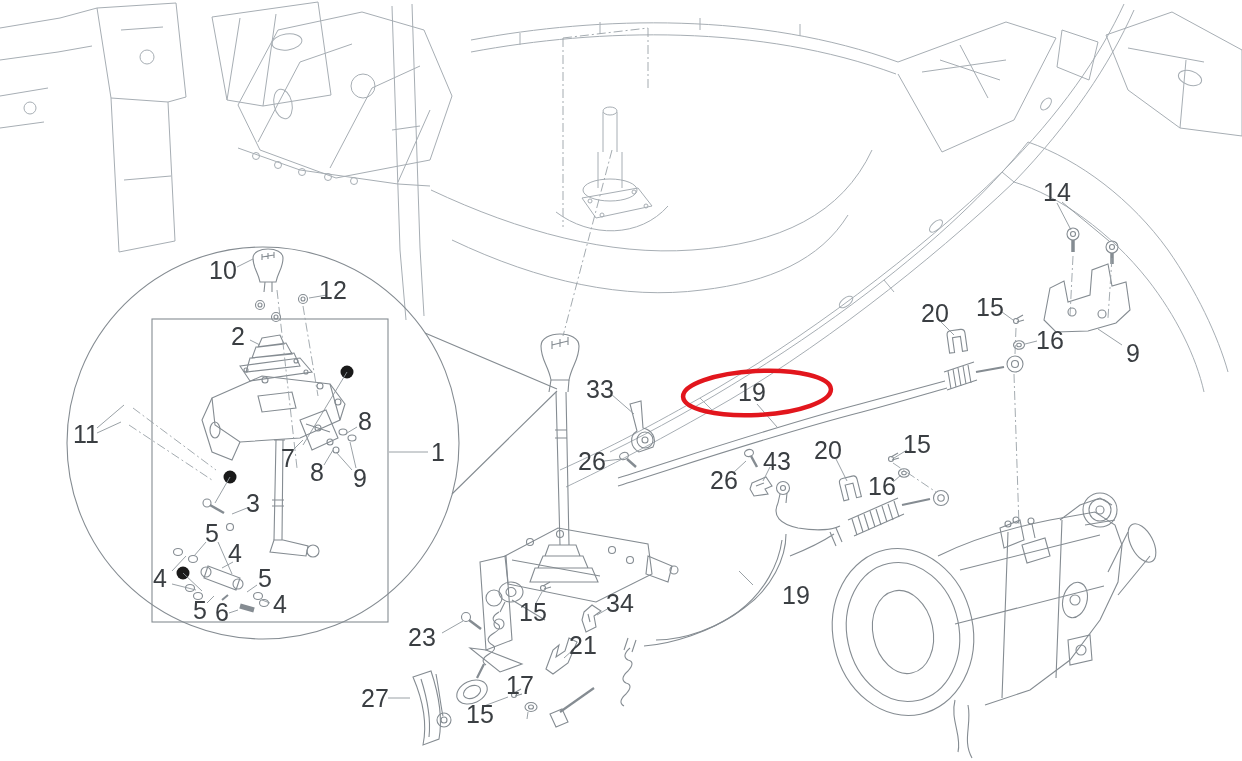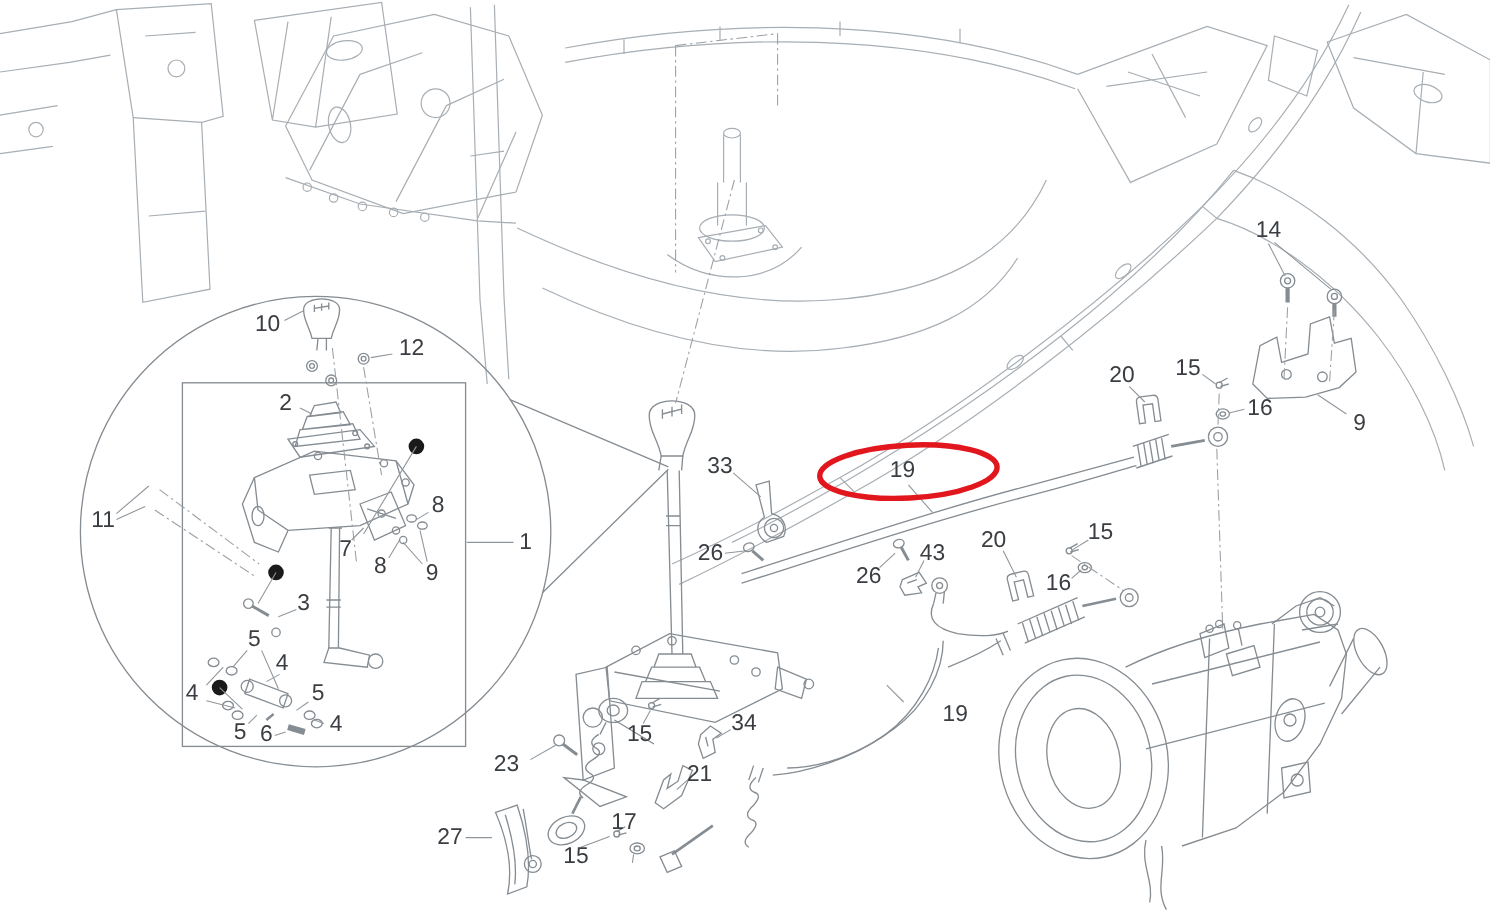--- a/index.html
+++ b/index.html
@@ -1,21 +1,21 @@
 <!DOCTYPE html>
 <html><head>
 <meta charset="utf-8">
 <style>
   html,body{margin:0;padding:0;background:#fff;}
   .stage{position:relative;width:1242px;height:761px;background:#fff;overflow:hidden;
          font-family:"Liberation Sans",sans-serif;}
   .stage svg{position:absolute;left:0;top:0;}
   .labels{position:absolute;left:0;top:0;width:100%;height:100%;}
   .callout{position:absolute;transform:translate(-50%,-50%);
-           font-size:19px;color:#3a3e42;line-height:1;letter-spacing:0;
+           font-size:25px;color:#3a3e42;line-height:1;letter-spacing:0;
            user-select:none;white-space:nowrap;}
   .art{fill:none;stroke:#a7aeb4;stroke-width:1;}
   .prt{fill:none;stroke:#858c92;stroke-width:1.1;}
   .ld{fill:none;stroke:#8f969c;stroke-width:0.9;}
   .dd{fill:none;stroke:#9aa1a7;stroke-width:0.9;stroke-dasharray:9 3 2 3;}
 </style>
 </head>
 <body>
 
 <div class="stage">
@@ -333,21 +333,21 @@
   <div class="callout" style="left:212px;top:533px">5</div>
   <div class="callout" style="left:265px;top:578px">5</div>
   <div class="callout" style="left:200px;top:610px">5</div>
   <div class="callout" style="left:222px;top:612px">6</div>
   <div class="callout" style="left:288px;top:458px">7</div>
   <div class="callout" style="left:365px;top:421px">8</div>
   <div class="callout" style="left:317px;top:472px">8</div>
   <div class="callout" style="left:360px;top:478px">9</div>
   <div class="callout" style="left:223px;top:270px">10</div>
   <div class="callout" style="left:86px;top:434px">11</div>
-  <div class="callout" style="left:343px;top:290px">12</div>
+  <div class="callout" style="left:333px;top:290px">12</div>
   <div class="callout" style="left:1133px;top:353px">9</div>
   <div class="callout" style="left:1057px;top:192px">14</div>
   <div class="callout" style="left:990px;top:307px">15</div>
   <div class="callout" style="left:917px;top:444px">15</div>
   <div class="callout" style="left:533px;top:612px">15</div>
   <div class="callout" style="left:480px;top:714px">15</div>
   <div class="callout" style="left:1050px;top:340px">16</div>
   <div class="callout" style="left:882px;top:486px">16</div>
   <div class="callout" style="left:520px;top:685px">17</div>
   <div class="callout" style="left:752px;top:392px">19</div>

